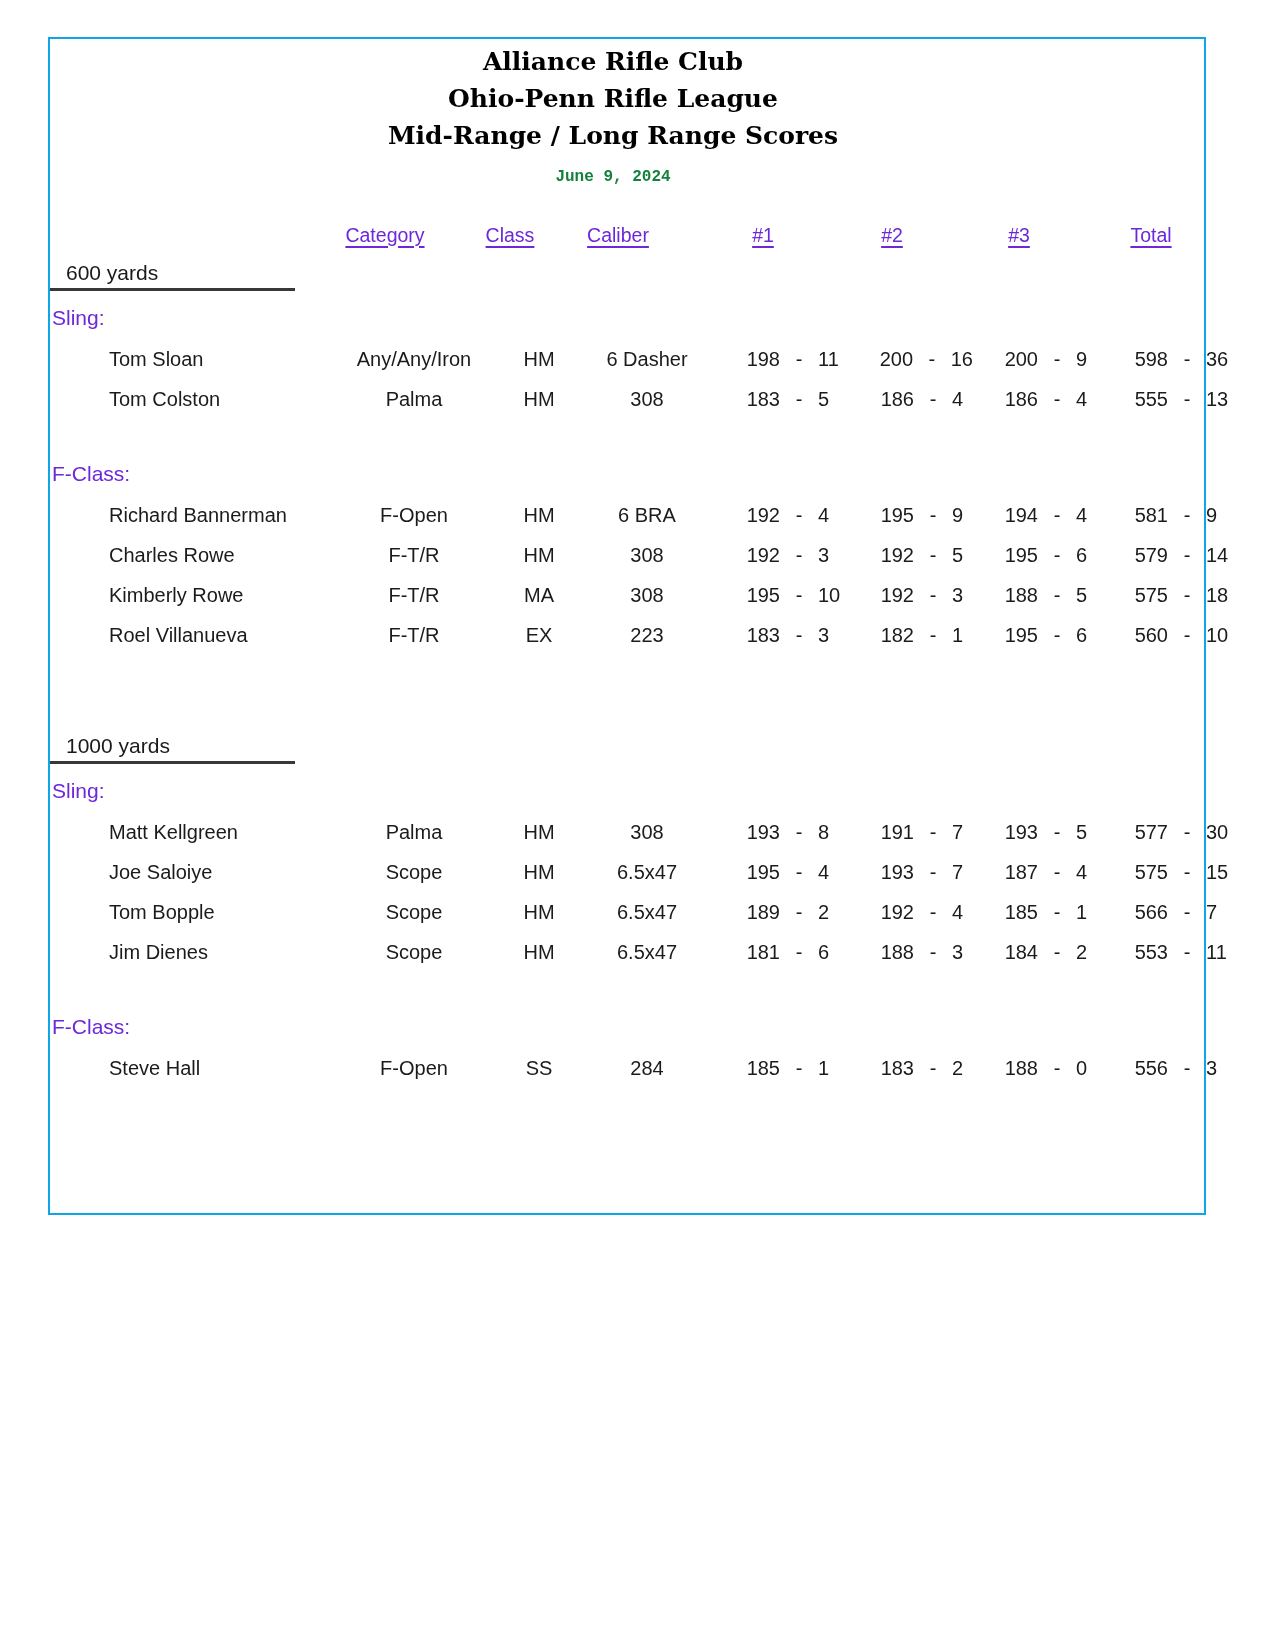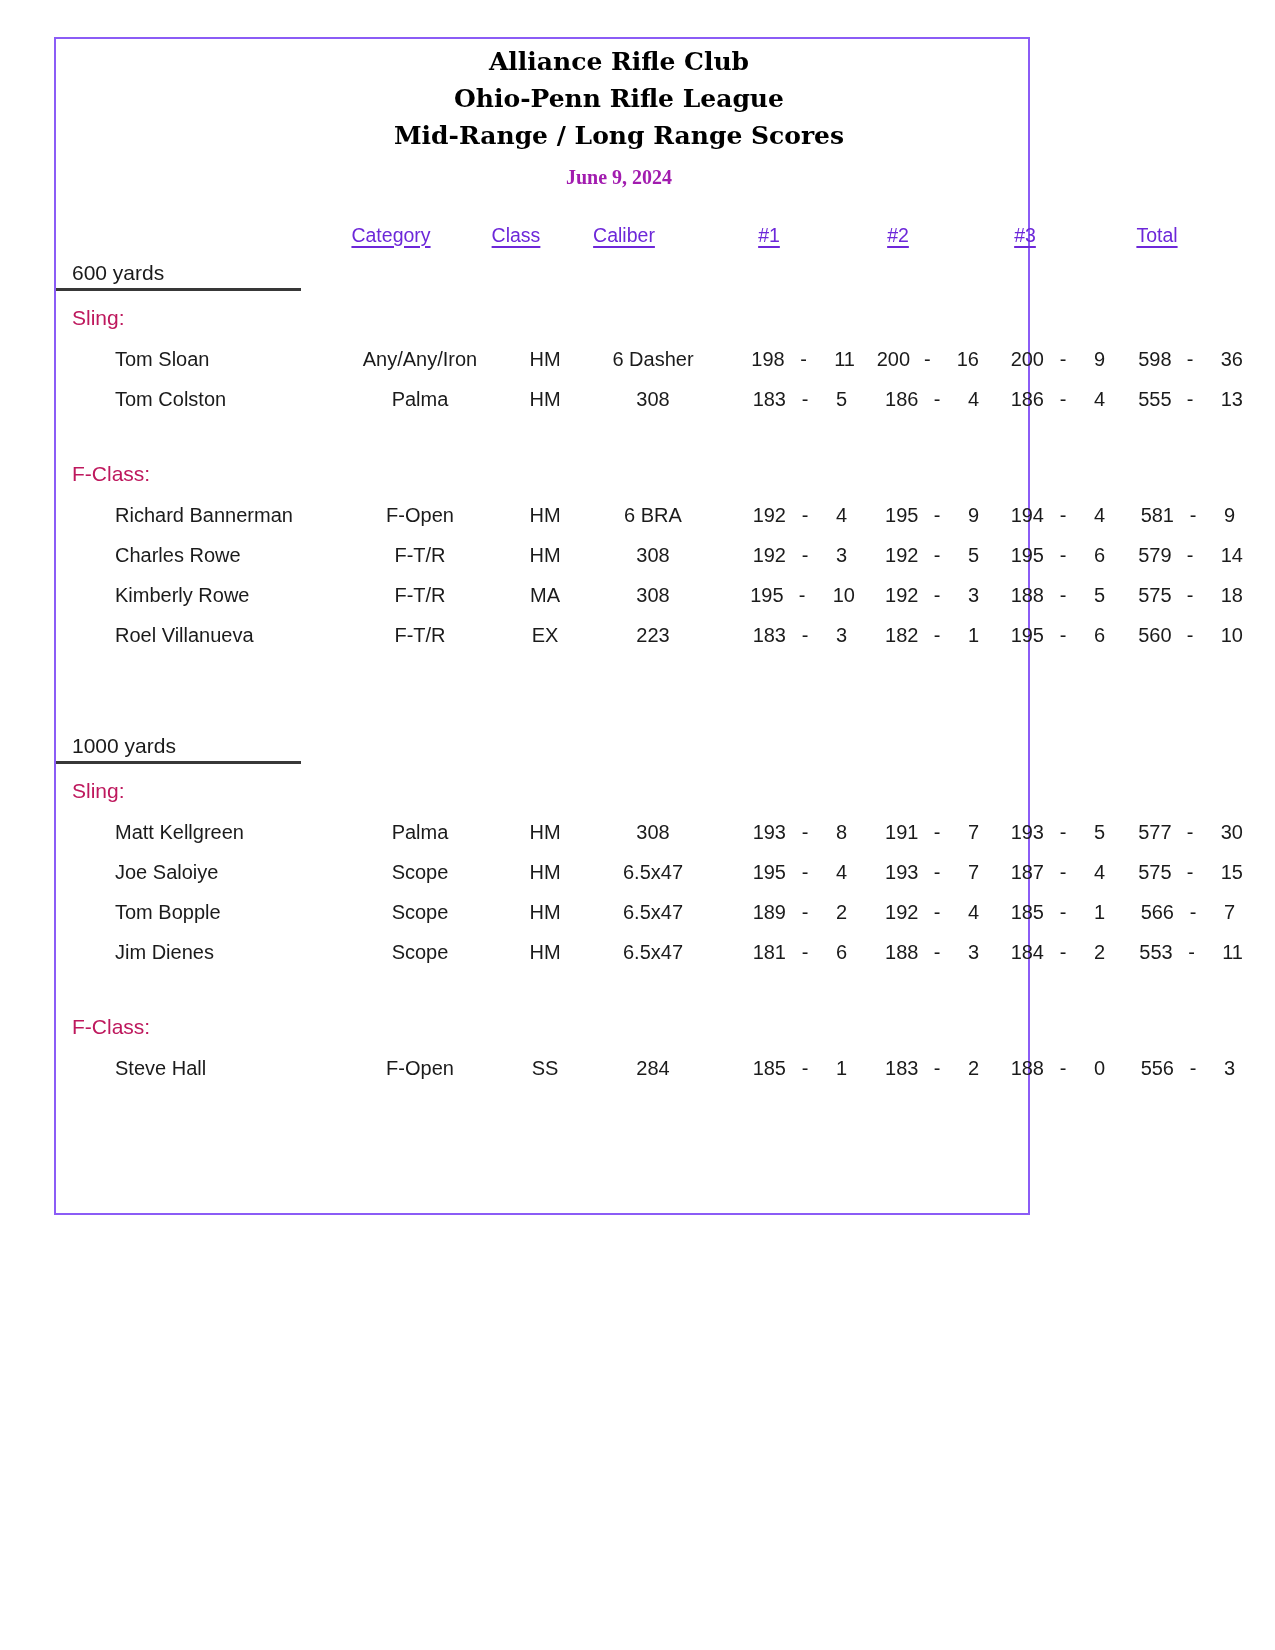--- a/index.html
+++ b/index.html
@@ -12,48 +12,48 @@
   }
   .page {
     position: relative;
     width: 1275px;
     height: 1650px;
     background: #ffffff;
     overflow: hidden;
   }
   .sheet {
     position: absolute;
-    left: 54px;
+    left: 48px;
     top: 37px;
-    width: 976px;
+    width: 1158px;
     height: 1178px;
-    border: 2px solid #8b5cf6;
+    border: 2px solid #0ea5e9;
     box-sizing: border-box;
     background: #ffffff;
   }
   
   .titles {
     width: 1126px;
     padding-top: 4px;
     text-align: center;
   }
   .title-line {
     font-family: "DejaVu Serif", serif;
     font-weight: bold;
     font-size: 25px;
     line-height: 37px;
     color: #000000;
   }
   .date-line {
-    font-family: Liberation Serif, serif;
+    font-family: Liberation Mono, monospace;
     font-weight: bold;
-    font-size: 20px;
+    font-size: 16px;
     line-height: 30px;
     margin-top: 8px;
-    color: #a21caf;
+    color: #15803d;
   }
   
   .grid {
     display: grid;
     grid-template-columns: 250px 170px 80px 136px 134px 124px 130px 134px;
     align-items: center;
   }
   .header-row {
     margin-top: 28px;
     height: 30px;
@@ -77,44 +77,44 @@
   }
   .distance-rule {
     width: 245px;
     height: 3px;
     background: #383838;
   }
   .group { margin-top: 12px; }
   .group + .group { margin-top: 40px; }
   .section + .section { margin-top: 76px; }
   .group-label {
-    padding-left: 16px;
+    padding-left: 2px;
     font-size: 21px;
     line-height: 30px;
-    color: #be185d;
+    color: #6d28d9;
   }
   .rows { margin-top: 6px; padding-left: 29px; }
   .data-row {
     height: 40px;
     font-size: 20px;
     color: #1b1b1b;
   }
   .cell { text-align: center; }
   .name-cell {
     text-align: left;
     padding-left: 30px;
   }
   .score-cell {
     display: flex;
     align-items: baseline;
     gap: 8px;
   }
   .score-pts { width: 65px; text-align: right; }
   .score-dash { width: 22px; text-align: center; }
-  .score-xs { flex: 1; text-align: left; margin-left: 12px; }
+  .score-xs { flex: 1; text-align: left; }
 </style>
 </head>
 <body>
 
 <div class="page">
   <div class="sheet">
 
     <div class="titles">
       <div class="title-line">Alliance Rifle Club</div>
       <div class="title-line">Ohio-Penn Rifle League</div>

